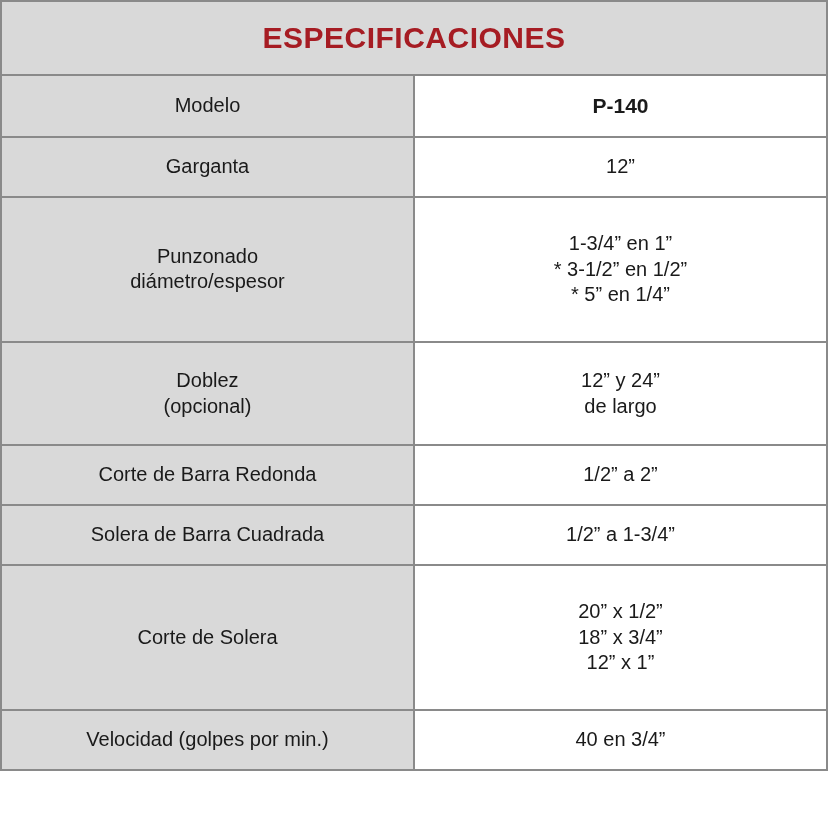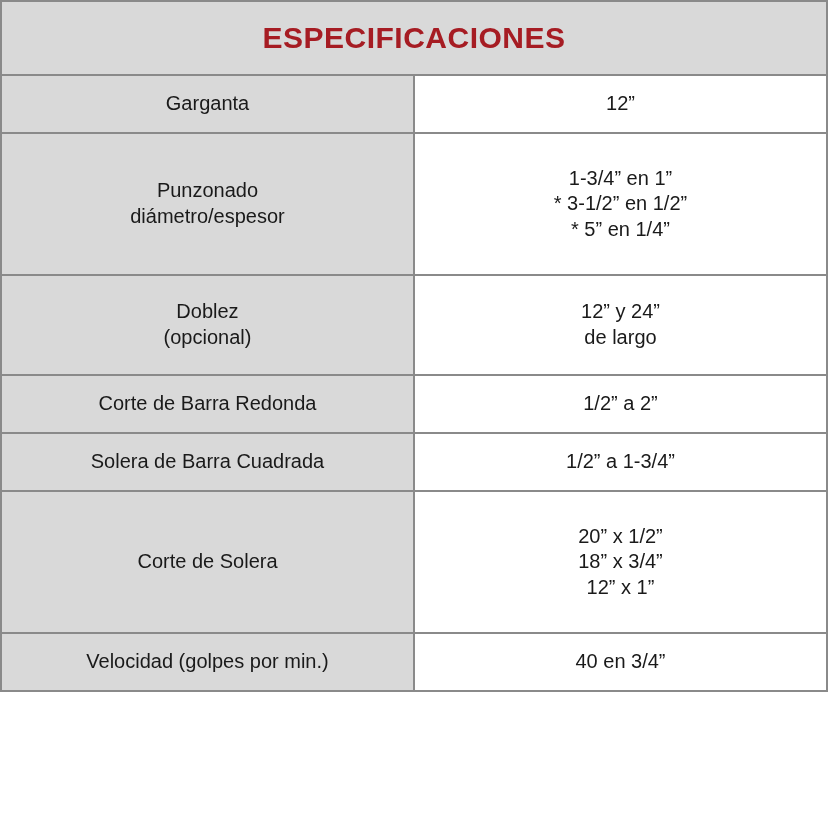--- a/index.html
+++ b/index.html
@@ -8,21 +8,21 @@
     background: #ffffff;
   }
   body {
     width: 828px;
     height: 829px;
     font-family: "Liberation Sans", sans-serif;
     color: #1a1a1a;
   }
   .spec-table {
     width: 828px;
-    height: 692px;
+    height: 771px;
     border-collapse: collapse;
     table-layout: fixed;
     padding-left: 24px;
   }
   .spec-table td {
     border: 2px solid #8a8a8a;
     text-align: center;
     vertical-align: middle;
     padding: 4px 6px;
     line-height: 1.28;
@@ -54,20 +54,24 @@
 </style>
 </head>
 <body>
 
 <table class="spec-table">
   <tbody>
     <tr>
       <td class="title-cell" colspan="2">ESPECIFICACIONES</td>
     </tr>
     <tr>
+      <td class="label-cell">Modelo</td>
+      <td class="value-cell bold">P-140</td>
+    </tr>
+    <tr>
       <td class="label-cell">Garganta</td>
       <td class="value-cell">12”</td>
     </tr>
     <tr>
       <td class="label-cell multiline">Punzonado
 diámetro/espesor</td>
       <td class="value-cell multiline">1-3/4” en 1”
 * 3-1/2” en 1/2”
 * 5” en 1/4”</td>
     </tr>

